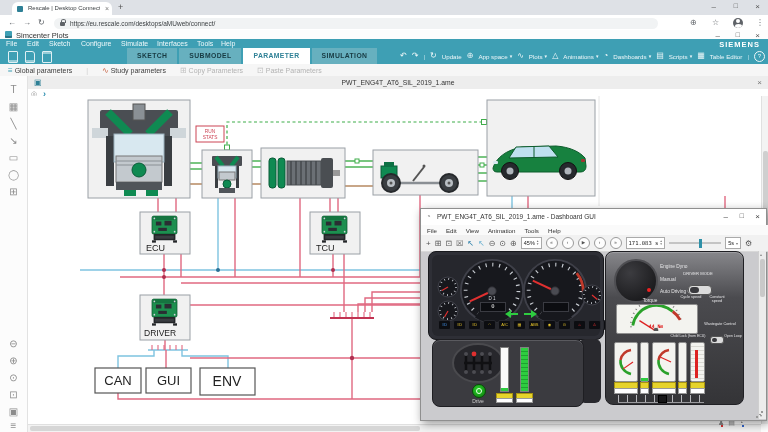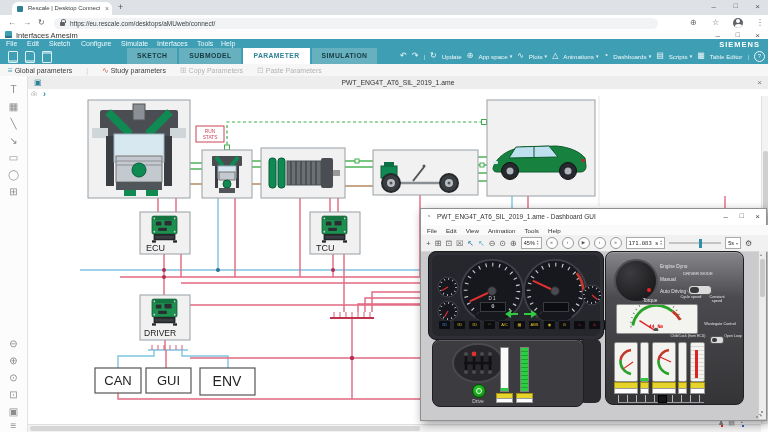--- a/index.html
+++ b/index.html
@@ -99,21 +99,21 @@
     <span class="abs navg" style="left:712px;">☆</span>
     <span class="abs" style="left:733px;top:2.5px;width:10px;height:10px;border-radius:50%;background:#5f6368;overflow:hidden;">
       <span class="abs" style="left:3px;top:1.5px;width:4px;height:4px;border-radius:50%;background:#fff;"></span>
       <span class="abs" style="left:1.5px;top:6.5px;width:7px;height:4px;border-radius:50%;background:#fff;"></span>
     </span>
     <span class="abs navg" style="left:756px;">⋮</span>
   </div>
 
   <div class="abs apptitle">
     <span class="abs" style="left:5px;top:1px;width:7px;height:7px;background:#3e9fb4;border-radius:1px;box-shadow:inset 0 -2px 0 #2a7183;"></span>
-    <span class="abs" style="left:16px;top:1px;font-size:7.5px;color:#333;">Interfaces Amesim</span>
+    <span class="abs" style="left:16px;top:1px;font-size:7.5px;color:#333;">Simcenter Plots</span>
     <span class="abs" style="right:48px;top:1px;font-size:8px;color:#555;">–</span>
     <span class="abs" style="right:28px;top:1px;font-size:7px;color:#555;">□</span>
     <span class="abs" style="right:8px;top:1px;font-size:8px;color:#555;">×</span>
   </div>
 
   <div class="abs menubar">
     <span class="abs" style="left:6px;top:1px;">File</span>
     <span class="abs" style="left:27px;top:1px;">Edit</span>
     <span class="abs" style="left:49px;top:1px;">Sketch</span>
     <span class="abs" style="left:81px;top:1px;">Configure</span>

